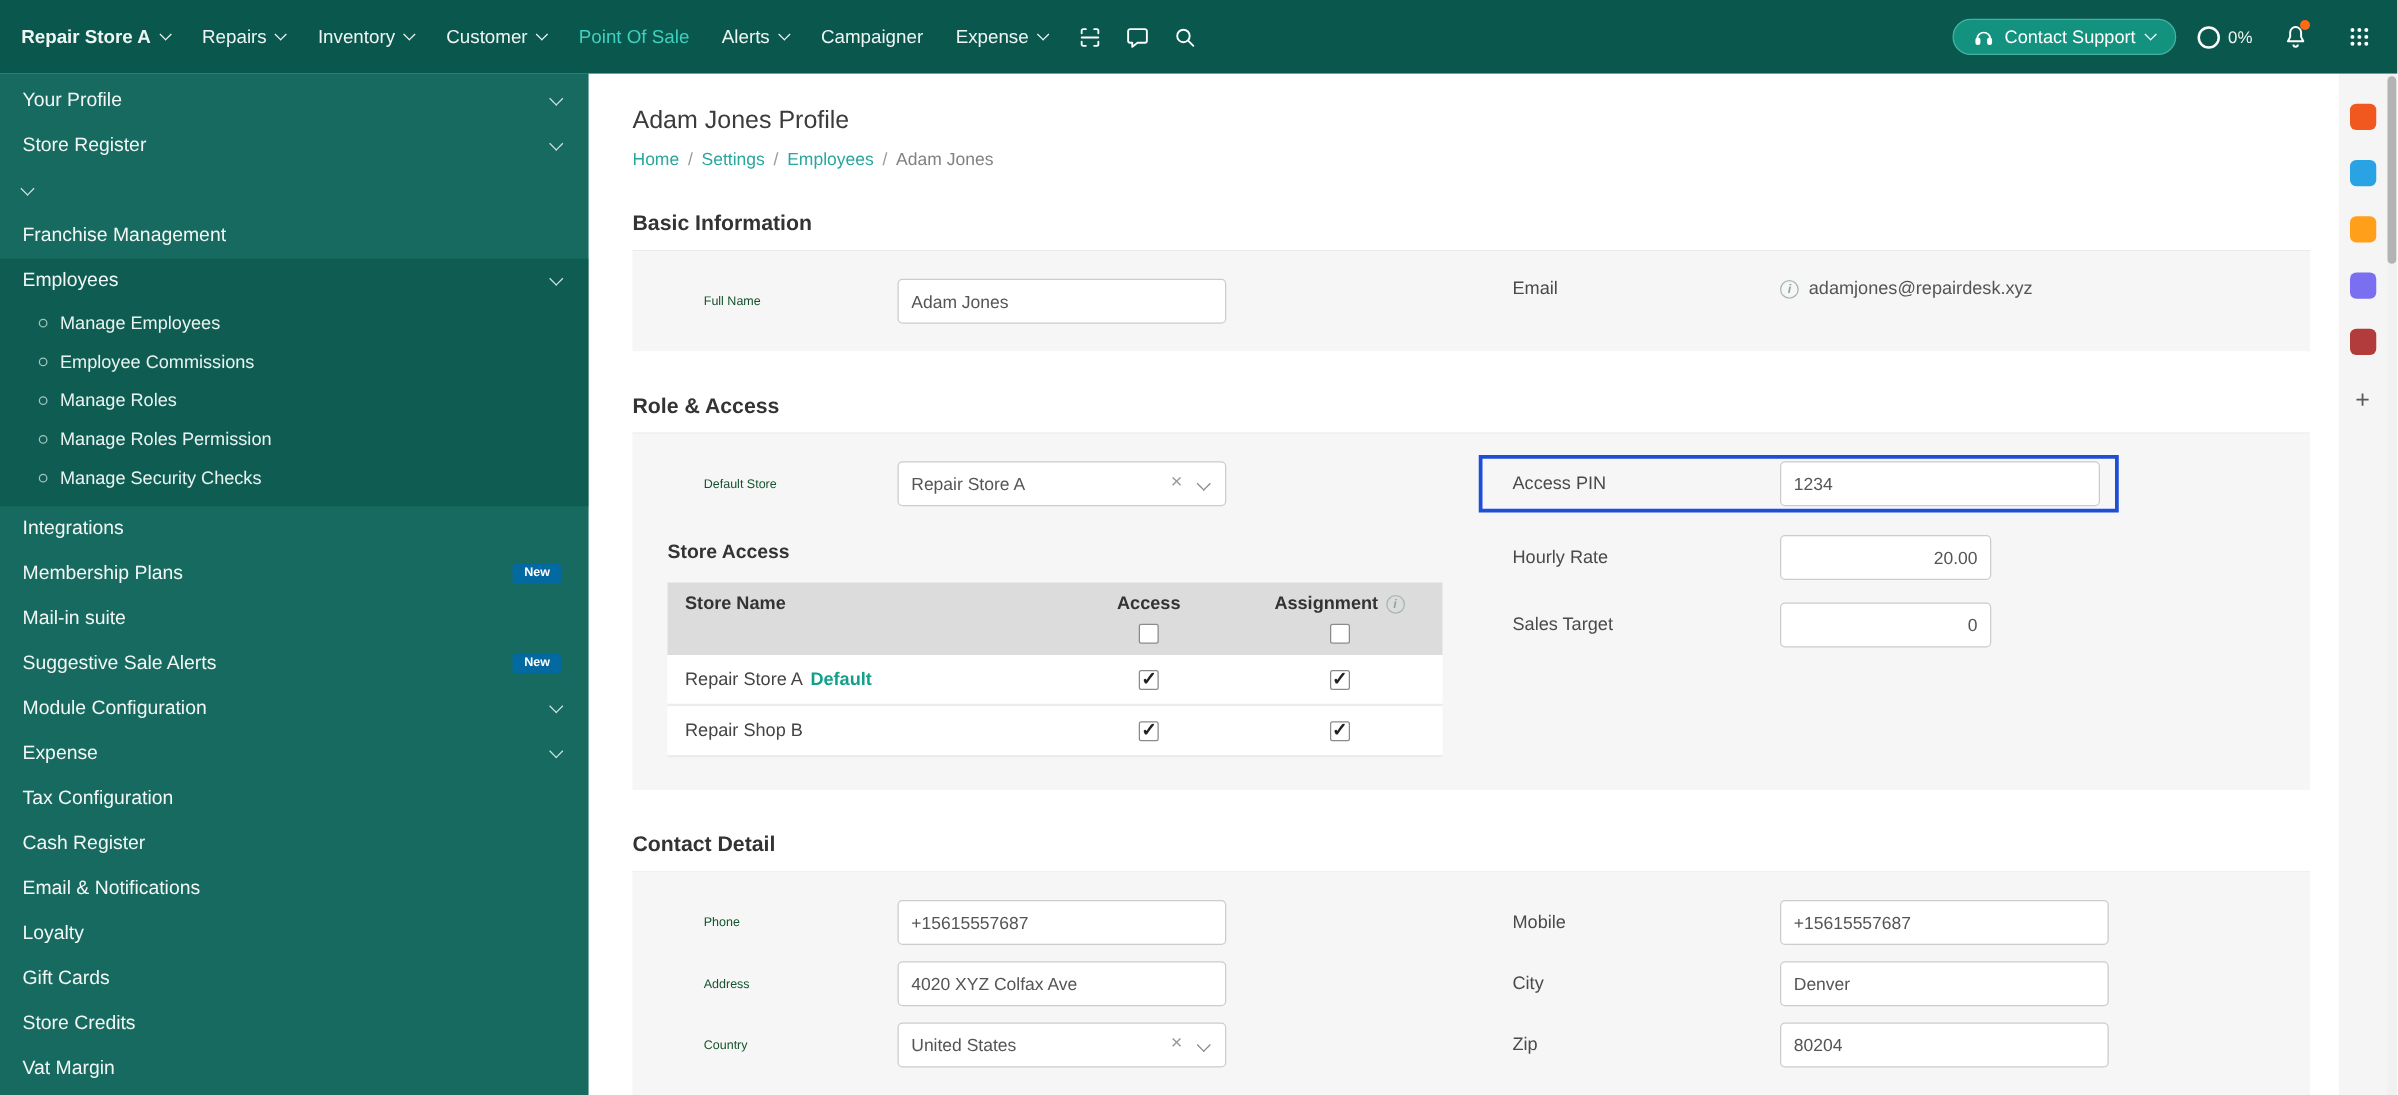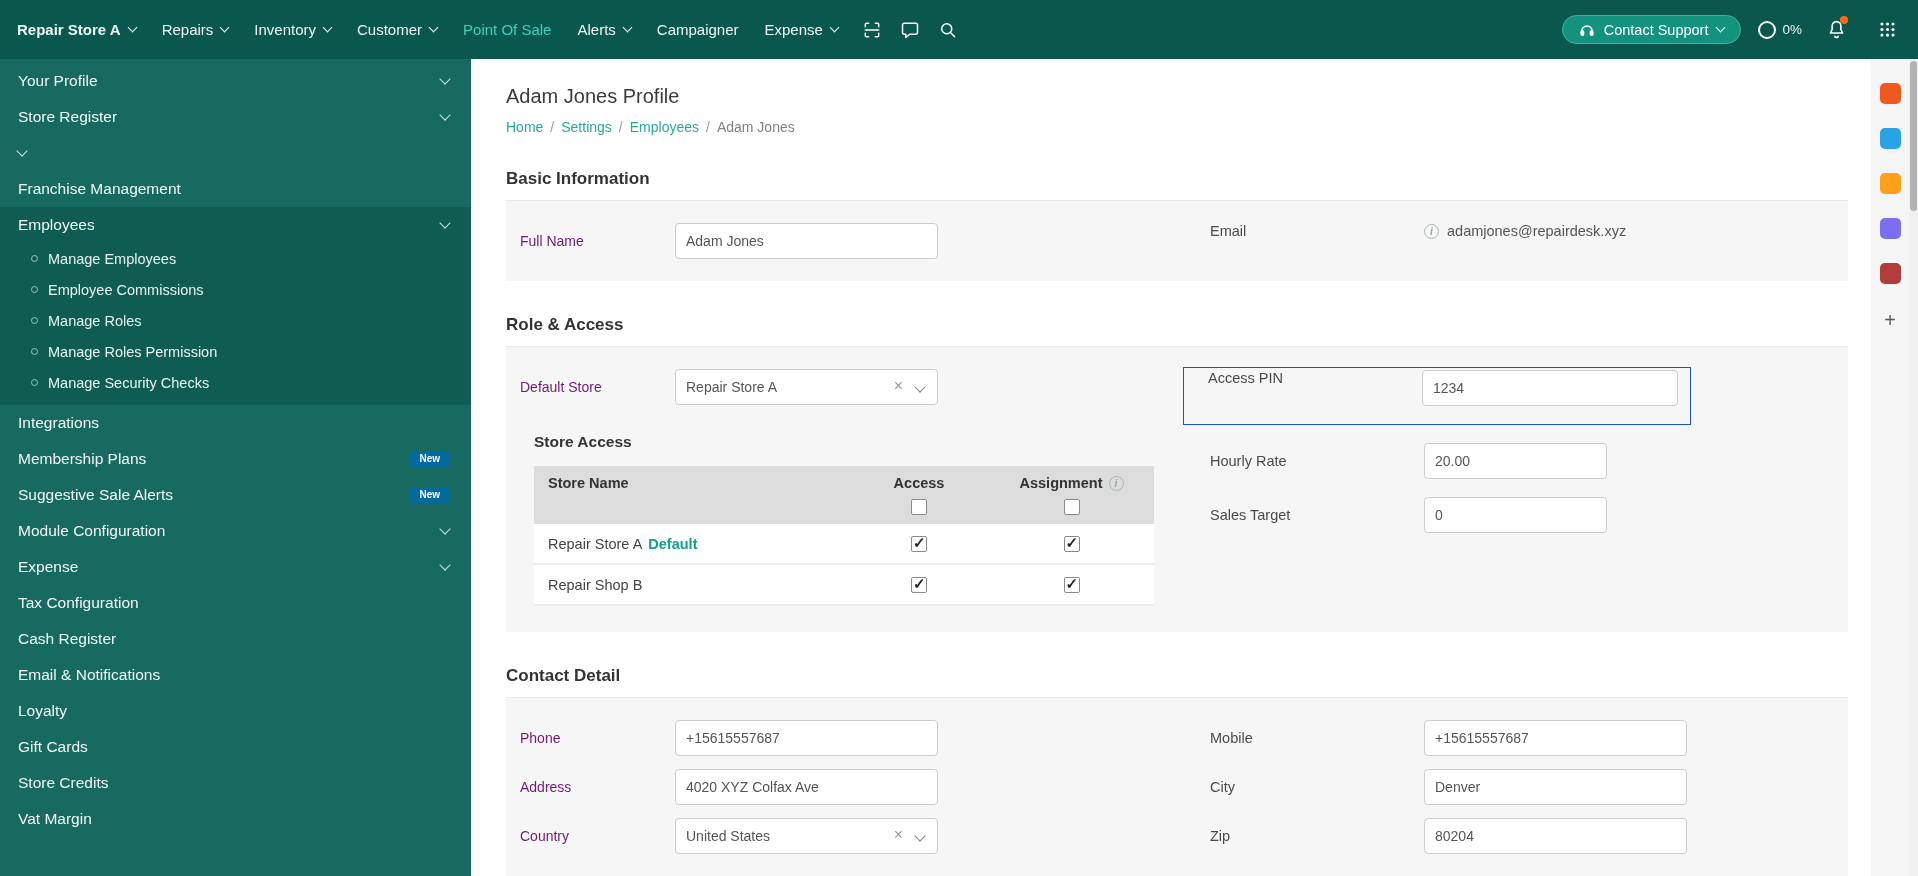--- a/index.html
+++ b/index.html
@@ -57,40 +57,40 @@
   .crumb-current { color: #818181; }
   .section { margin-top: 34px; }
   .section-head { font-size: 17px; font-weight: 700; color: #333;
     padding-bottom: 11px; border-bottom: 1px solid #eaeaea; }
   .band { background: #f6f6f6; padding: 22px 0; }
   .cols2 { display: flex; }
   .col { width: 50%; }
   .col.left  { padding-left: 14px; }
   .col.right { padding-left: 33px; }
   .field { display: flex; align-items: center; }
-  .flabel   { width: 155px; font-size: 14px; color: #701a75; flex: 0 0 auto; }
+  .flabel   { width: 155px; font-size: 10px; color: #14532d; flex: 0 0 auto; margin-left: 43px; }
   .flabel-r { width: 214px; font-size: 14.5px; color: #4a4a4a; flex: 0 0 auto; }
   .tinput { height: 36px; border: 1px solid #ccc; border-radius: 4px; background: #fff;
     padding: 0 10px; font-size: 14px; color: #555; width: 263px; font-family: inherit; outline: none; }
-  .tinput.narrow { width: 183px; }
+  .tinput.narrow { width: 169px; text-align: right; }
   .tinput.pin { width: 256px; }
   .tselect { position: relative; width: 263px; height: 36px; border: 1px solid #ccc;
     border-radius: 4px; background: #fff; display: flex; align-items: center;
     padding: 0 56px 0 10px; font-size: 14px; color: #555; cursor: pointer; }
   .sel-x { position: absolute; right: 34px; top: 8px; color: #999; font-size: 16px; line-height: 1; }
   .sel-chev { position: absolute; right: 13px; top: 13px; width: 8px; height: 8px;
     border-right: 1.6px solid #888; border-bottom: 1.6px solid #888; transform: rotate(45deg); }
   .info-i { display: inline-flex; width: 15px; height: 15px; border-radius: 50%;
     border: 1px solid #a3b7b4; color: #8fa5a2; font-size: 10px; align-items: center;
     justify-content: center; font-style: italic; font-weight: 700; flex: 0 0 auto; }
   .email-val { display: flex; align-items: center; gap: 8px; font-size: 14.5px; color: #555; }
 
   
-  .pin-box { display: inline-flex; border: 1px solid #1d4ed8;
-    padding: 2px 12px 18px 24px; margin-left: -27px; margin-top: -5px; }
+  .pin-box { display: inline-flex; align-items: center; border: 3px solid #1d4ed8;
+    padding: 2px 12px 2px 24px; margin-left: -27px; margin-top: -5px; }
   .gap18 { margin-top: 18px; }
 
   
   .sa-head { font-size: 15.5px; font-weight: 700; color: #333; margin: 28px 0 15px 14px; }
   .store-table { margin-left: 14px; width: 620px; }
   .st-cols { display: flex; align-items: center; }
   .st-header { background: #dcdcdc; padding: 9px 0 9px; }
   .st-header .th { font-size: 14.5px; font-weight: 700; color: #333; }
   .st-checkrow { margin-top: 8px; }
   .cell-name { flex: 1; padding-left: 14px; display: flex; align-items: center; }
@@ -265,20 +265,23 @@
           <span>Manage Security Checks</span>
         </div>
       </div>
 
       <div class="side-item">
         <span class="lbl">Integrations</span>
       </div>
       <div class="side-item">
         <span class="lbl">Membership Plans</span>
         <span class="badge-new">New</span>
+      </div>
+      <div class="side-item">
+        <span class="lbl">Mail-in suite</span>
       </div>
       <div class="side-item">
         <span class="lbl">Suggestive Sale Alerts</span>
         <span class="badge-new">New</span>
       </div>
       <div class="side-item">
         <span class="lbl">Module Configuration</span>
         <span class="side-chev"></span>
       </div>
       <div class="side-item">

